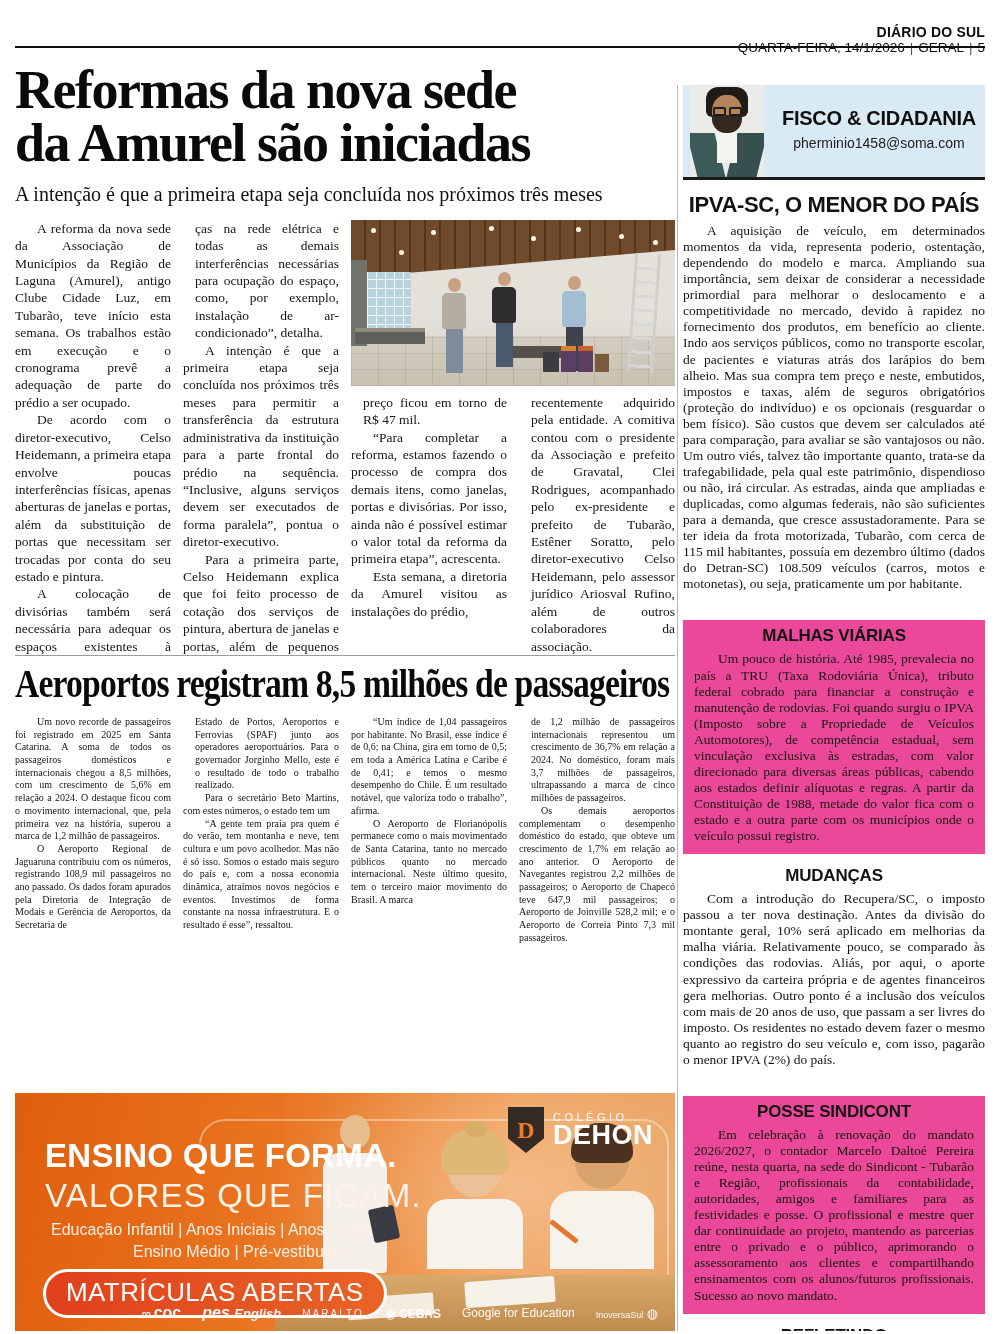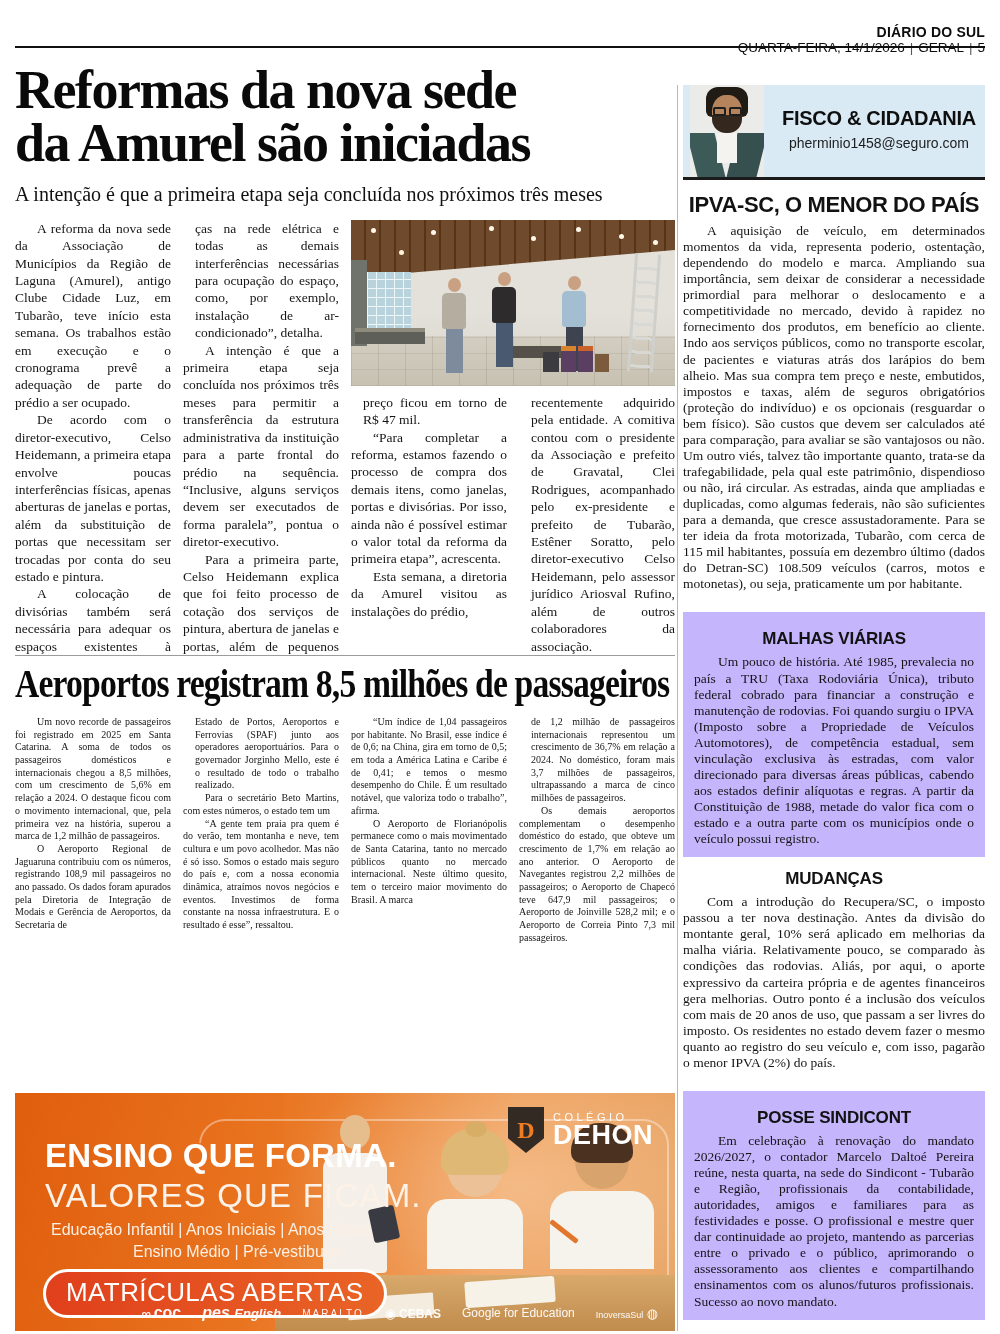--- a/index.html
+++ b/index.html
@@ -97,21 +97,21 @@
     font-family:"Liberation Sans", sans-serif; }
   .fisco-title .t{ font-weight:bold; font-size:20px; letter-spacing:-.3px; color:#0f0f0f; }
   .fisco-title .e{ font-size:14px; margin-top:5px; color:#1d1d1d; }
 
   .sec{ margin-top:12px; }
   .sec-head{ text-align:center; font-family:"Liberation Sans", sans-serif; font-weight:bold;
     font-size:17px; color:#121212; letter-spacing:-.2px; }
   .sec-head.big{ font-size:22px; font-weight:bold; letter-spacing:-.4px; }
   .sec-body{ margin-top:5px; font-size:13.5px; line-height:1.19; text-align:justify; color:#141414; }
   .sec-body p{ margin:0; text-indent:24px; }
-  .graybox{ background:#c4b5fd; padding:15px 11px 10px; margin-top:20px; }
+  .graybox{ background:#ec4899; padding:4px 11px 10px; margin-top:28px; }
   .graybox .sec-head{ margin-top:2px; }
   .refl .sec-body{ }
   .refl-quote{ font-style:italic; }
 
   
   .ad{ position:absolute; left:15px; top:1093px; width:660px; height:238px; overflow:hidden;
     background:linear-gradient(100deg,#e05e0d 0%, #e97420 38%, #efa05d 72%, #e8a668 100%);
     font-family:"Liberation Sans", sans-serif; color:#fff; }
   .ad-photo-bg{ position:absolute; right:0; top:0; width:390px; height:100%;
     background:radial-gradient(ellipse at 60% 40%, rgba(255,235,210,.35), rgba(230,140,60,.05) 70%); }
@@ -275,21 +275,21 @@
       <div class="cp-suit-r"></div>
       <div class="cp-shirt"></div>
       <div class="cp-hair"></div>
       <div class="cp-face"></div>
       <div class="cp-beard"></div>
       <div class="cp-glasses"></div>
       <div class="cp-glasses g2"></div>
     </div>
     <div class="fisco-title">
       <div class="t">FISCO &amp; CIDADANIA</div>
-      <div class="e">pherminio1458@seguro.com</div>
+      <div class="e">pherminio1458@soma.com</div>
     </div>
   </div>
 
   <div class="sec">
     <div class="sec-head big">IPVA-SC, O MENOR DO PAÍS</div>
     <div class="sec-body">
       <p>A aquisição de veículo, em determinados momentos da vida, representa poderio, ostentação, dependendo do modelo e marca. Ampliando sua importância, sem deixar de considerar a necessidade primordial para melhorar o deslocamento e a competitividade no mercado, devido à rapidez no fornecimento dos produtos, em benefício ao cliente. Indo aos serviços públicos, como no transporte escolar, de pacientes e viaturas atrás dos larápios do bem alheio. Mas sua compra tem preço e neste, embutidos, impostos e taxas, além de seguros obrigatórios (proteção do indivíduo) e os opcionais (resguardar o bem físico). São custos que devem ser calculados até para comparação, para avaliar se são vantajosos ou não. Um outro viés, talvez tão importante quanto, trata-se da trafegabilidade, pela qual este patrimônio, dispendioso ou não, irá circular. As estradas, ainda que ampliadas e duplicadas, como algumas federais, não são suficientes para a demanda, que cresce assustadoramente. Para se ter ideia da frota motorizada, Tubarão, com cerca de 115 mil habitantes, possuía em dezembro último (dados do Detran-SC) 108.509 veículos (carros, motos e motonetas), ou seja, praticamente um por habitante.</p>
     </div>
   </div>
 

